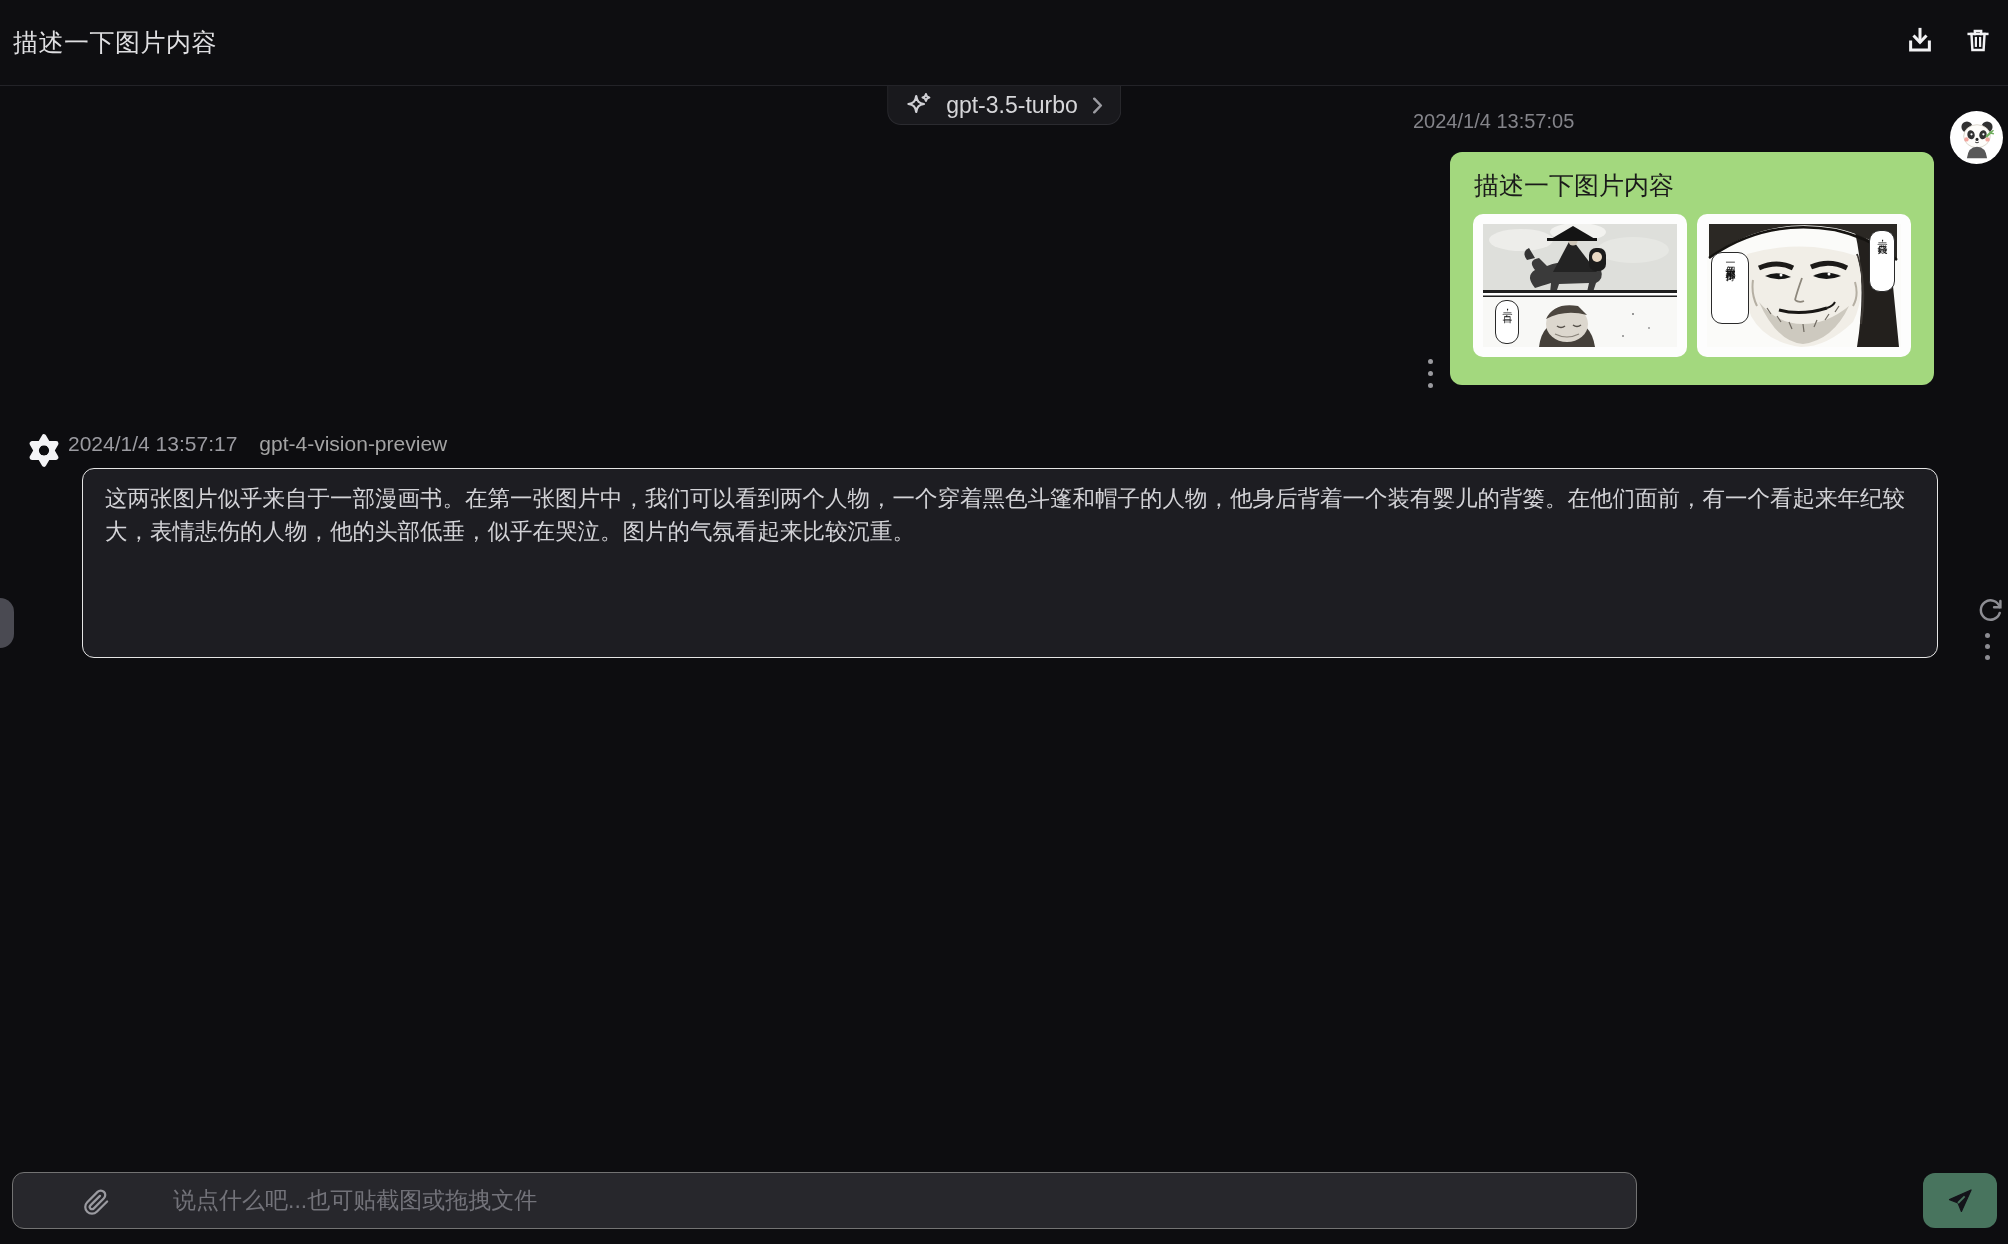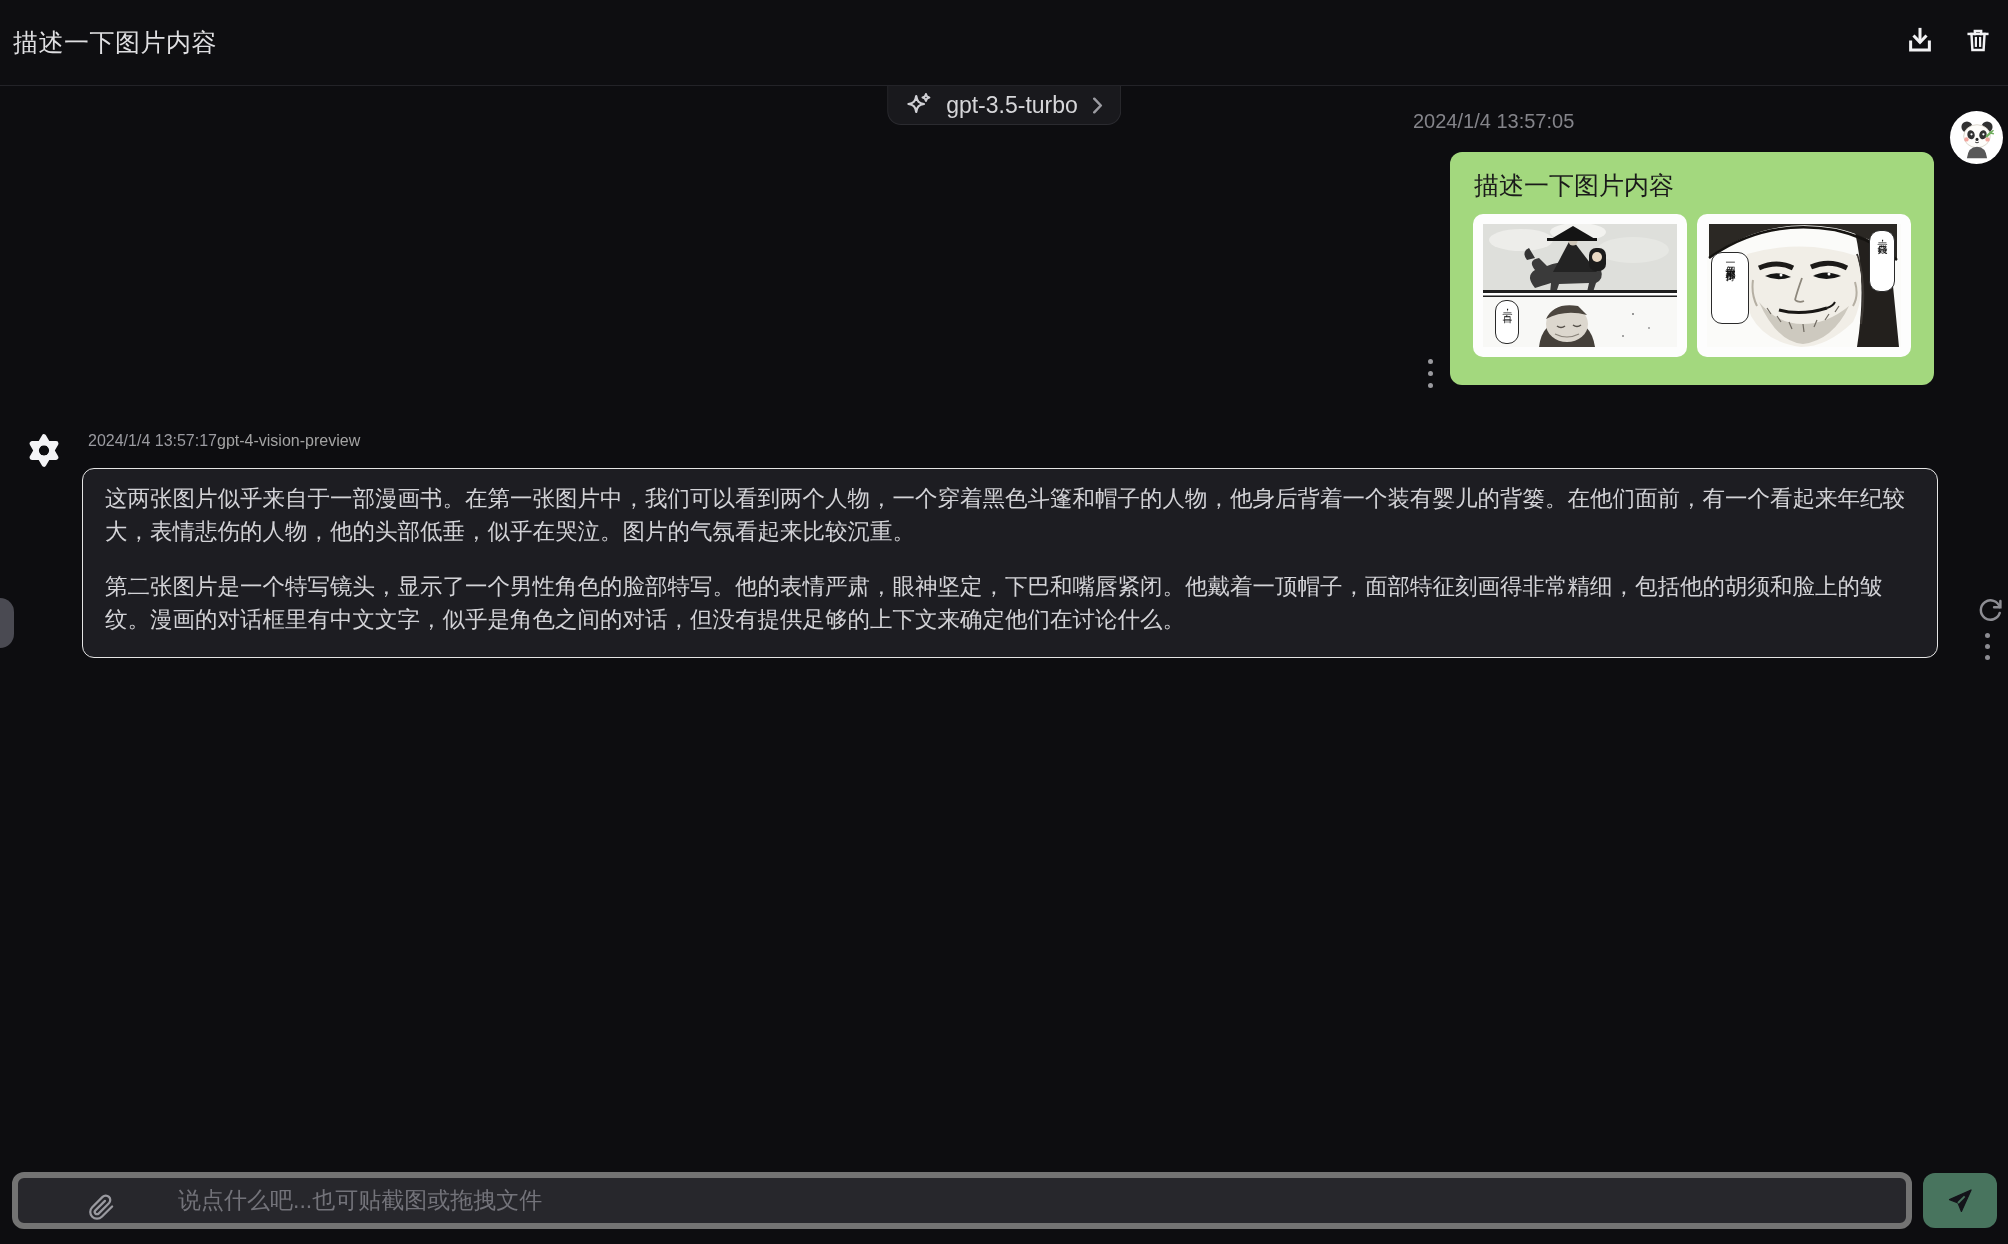--- a/index.html
+++ b/index.html
@@ -35,38 +35,38 @@
   .thumb-inner { position:relative; width:194px; height:123px; overflow:hidden; background:#fff; }
   .speech-bubble { position:absolute; background:#fff; border:1.5px solid #2a2a2a;
     border-radius:11px; display:flex; align-items:flex-start; justify-content:center; padding:4px 2px; }
   .vtext { writing-mode:vertical-rl; text-orientation:upright; font-size:10px;
     line-height:1.2; color:#111; letter-spacing:1px; }
   .user-dots { position:absolute; left:1426px; top:357px; display:flex; flex-direction:column;
     gap:7px; cursor:pointer; padding:2px; }
   .user-dots span { width:5px; height:5px; border-radius:50%; background:#9a9a9f; }
   
   .bot-avatar { position:absolute; left:21px; top:427px; width:46px; height:47px; }
-  .bot-meta { position:absolute; left:88px; top:432px; font-size:16px; display:flex; }
+  .bot-meta { position:absolute; left:68px; top:432px; font-size:21px; display:flex; gap:22px; }
   .bot-timestamp { color:#9b9ba1; }
   .bot-model { color:#a3a3a3; }
   .bot-bubble { position:absolute; left:82px; top:468px; width:1856px; height:190px;
     background:#1d1d22; border:1px solid #e5e5e5; border-radius:12px;
     padding:13px 22px; color:#d3d3d7; font-size:22.5px; line-height:33px; }
   .bot-bubble p { margin:0 0 22px 0; }
   .bot-bubble p:last-child { margin-bottom:0; }
   .msg-action-refresh { position:absolute; left:1977px; top:597px; width:27px; height:27px; cursor:pointer; }
   .msg-action-dots { position:absolute; left:1983px; top:631px; display:flex; flex-direction:column;
     gap:6px; cursor:pointer; padding:2px; }
   .msg-action-dots span { width:5px; height:5px; border-radius:50%; background:#8d8d93; }
   
   .side-handle { position:absolute; left:0; top:598px; width:14px; height:50px;
     background:#4a4a52; border-radius:0 26px 26px 0; cursor:ew-resize; }
   
-  .composer { position:absolute; left:12px; top:1172px; width:1900px; height:57px;
-    background:#27272c; border:6px solid #737373; border-radius:12px; }
+  .composer { position:absolute; left:12px; top:1172px; width:1625px; height:57px;
+    background:#27272c; border:1px solid #737373; border-radius:12px; }
   .clip-btn { position:absolute; left:68px; top:14px; width:30px; height:30px;
     background:none; border:none; cursor:pointer; display:flex; align-items:center; justify-content:center; }
   .composer-input { position:absolute; left:160px; top:0; width:1680px; height:100%;
     background:transparent; border:none; outline:none; color:#d8d8dc; font-size:23px;
     font-family:"Liberation Sans","DejaVu Sans",sans-serif; }
   .composer-input::placeholder { color:#73737a; }
   .send-btn { position:absolute; left:1923px; top:1173px; width:74px; height:55px;
     background:#48745e; border:none; border-radius:12px; cursor:pointer;
     display:flex; align-items:center; justify-content:center; z-index:7; }
   
@@ -228,21 +228,20 @@
       <path d="M0 14.5 L-12.6 -7.3 L12.6 -7.3 Z" fill="none" stroke="#f4f4f6" stroke-width="5" stroke-linejoin="round"></path>
       <circle cx="0" cy="0" r="5.2" fill="#0d0d10"></circle>
     </svg>
   </div>
   <div class="bot-meta">
     <span class="bot-timestamp">2024/1/4 13:57:17</span>
     <span class="bot-model">gpt-4-vision-preview</span>
   </div>
   <div class="bot-bubble">
     <p>这两张图片似乎来自于一部漫画书。在第一张图片中，我们可以看到两个人物，一个穿着黑色斗篷和帽子的人物，他身后背着一个装有婴儿的背篓。在他们面前，有一个看起来年纪较大，表情悲伤的人物，他的头部低垂，似乎在哭泣。图片的气氛看起来比较沉重。</p>
-    <p>第二张图片是一个特写镜头，显示了一个男性角色的脸部特写。他的表情严肃，眼神坚定，下巴和嘴唇紧闭。他戴着一顶帽子，面部特征刻画得非常精细，包括他的胡须和脸上的皱纹。漫画的对话框里有中文文字，似乎是角色之间的对话，但没有提供足够的上下文来确定他们在讨论什么。</p>
   </div>
 
   <div class="msg-action-refresh">
     <svg width="27" height="27" viewBox="0 0 24 24" fill="none" stroke="#8d8d93" stroke-width="2.2" stroke-linecap="round">
       <path d="M20.2 14.2 A8.6 8.6 0 1 1 20.2 9"></path>
       <path d="M20.8 3.6 V9.2 H15.2"></path>
     </svg>
   </div>
   <div class="msg-action-dots">
     <span></span>

